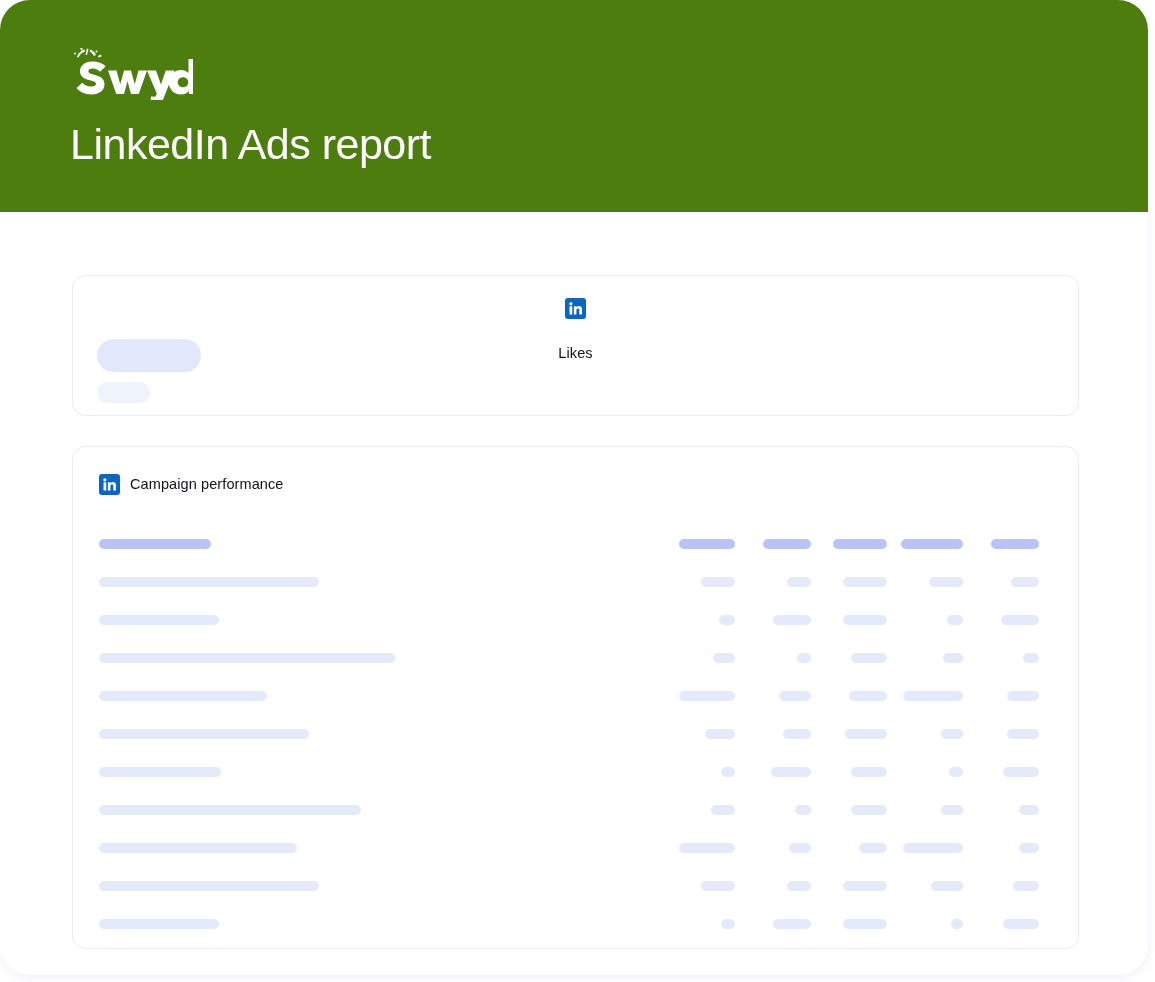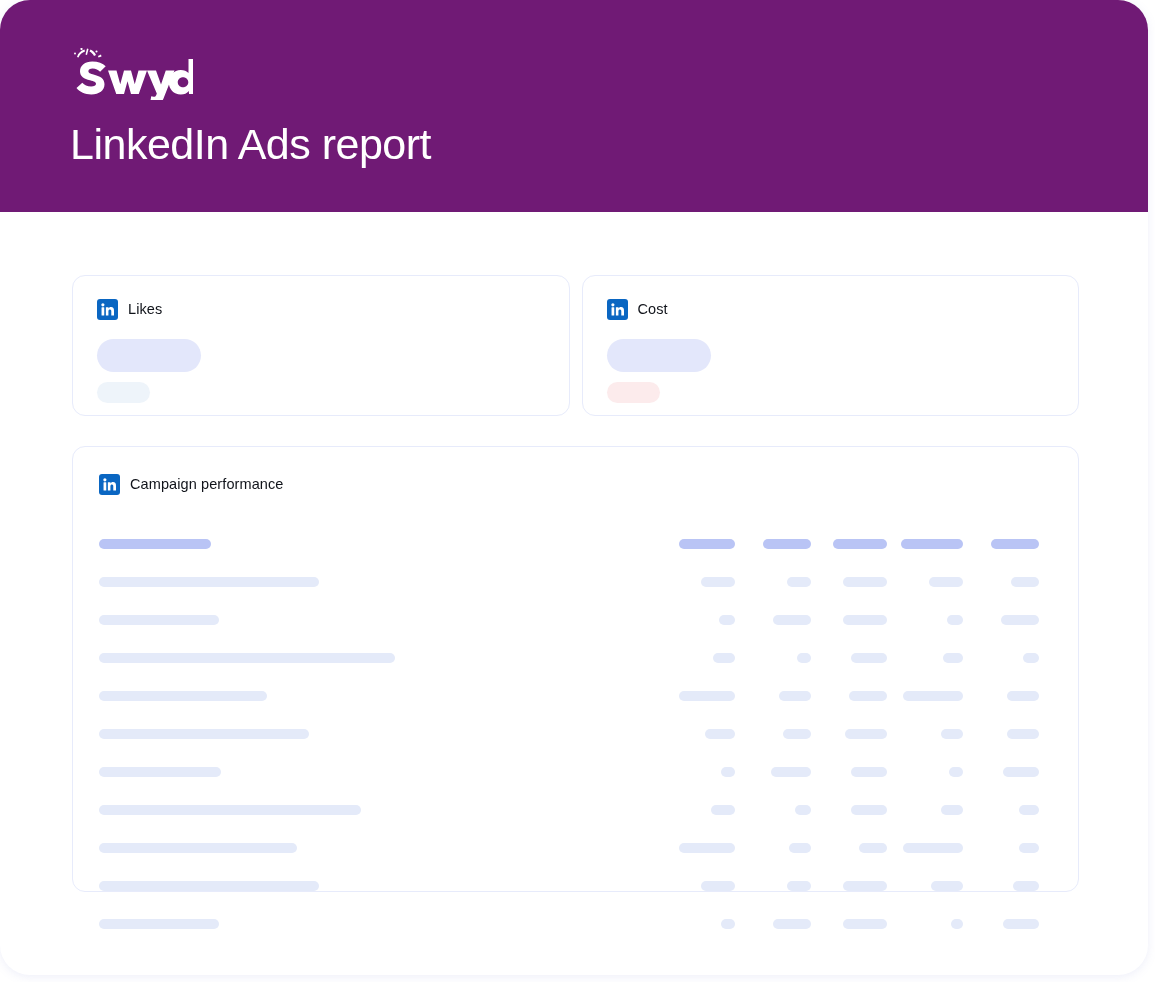--- a/index.html
+++ b/index.html
@@ -22,21 +22,21 @@
     width:1148px;height:975px;
     background:#ffffff;
     border-radius:30px;
     box-shadow:0 2px 10px rgba(120,135,210,0.13);
     overflow:hidden;
   }
   
   .report-header{
     position:relative;
     height:212px;
-    background:#701a75;
+    background:#4d7c0f;
     padding:0 0 0 70px;
     box-sizing:border-box;
   }
   .brand-logo{
     position:absolute;
     left:68px;top:48px;
     width:125px;height:52px;
   }
   .brand-logo svg{display:block;width:125px;height:52px;}
   .report-title{
@@ -69,22 +69,23 @@
     height:141px;
     background:#ffffff;
     border:1.4px solid #e7ebfb;
     border-radius:13px;
     padding:22px 24px 0 24px;
     position:relative;
   }
   .kpi-head{
     display:flex;
     align-items:center;
-    gap:10px;
+    gap:24px;
     height:22px;
+    flex-direction:column;
   }
   .li-icon{
     width:21px;height:21px;
     border-radius:3px;
     background:#0a66c2;
     display:flex;align-items:center;justify-content:center;
     flex:0 0 auto;
   }
   .li-icon svg{display:block;width:13px;height:13px;}
   .kpi-label{
@@ -109,21 +110,21 @@
   .kpi-delta-bar.neutral{background:#eef4fa;}
   .kpi-delta-bar.negative{background:#fcebec;}
 
   
   .table-panel{
     box-sizing:border-box;
     border:1.4px solid #e7ebfb;
     border-radius:13px;
     padding:26px 30px 26px 26px;
     background:#ffffff;
-    height:446px;
+    height:503px;
   }
   .panel-head{
     display:flex;
     align-items:center;
     gap:10px;
     margin-bottom:30px;
     height:22px;
   }
   .panel-title{
     font-size:14.5px;
@@ -218,36 +219,20 @@
                 </g>
               </svg>
             </span>
             <span class="kpi-label">Likes</span>
           </div>
           <div class="kpi-value-bar" style="width: 104px;"></div>
           <div class="kpi-delta-bar neutral" style="width: 53px;"></div>
         </div>
 
 
-        <div class="kpi-card">
-          <div class="kpi-head">
-            <span class="li-icon">
-              <svg viewBox="0 0 24 24" xmlns="http://www.w3.org/2000/svg" aria-hidden="true">
-                <g fill="#ffffff">
-                  <rect x="1" y="8" width="5" height="15" rx="0.6"></rect>
-                  <circle cx="3.5" cy="3.4" r="2.9"></circle>
-                  <path d="M9 8h4.8v2.1c.8-1.4 2.5-2.5 4.7-2.5 4 0 5.5 2.5 5.5 6.6V23h-5v-7.6c0-2-.7-3.3-2.4-3.3-1.5 0-2.4 1-2.8 2.1-.1.3-.1.8-.1 1.3V23H9z"></path>
-                </g>
-              </svg>
-            </span>
-            <span class="kpi-label">Cost</span>
-          </div>
-          <div class="kpi-value-bar" style="width: 104px;"></div>
-          <div class="kpi-delta-bar negative" style="width: 53px;"></div>
-        </div>
 
 
       </div>
 
       <div class="table-panel">
         <div class="panel-head">
           <span class="li-icon">
             <svg viewBox="0 0 24 24" xmlns="http://www.w3.org/2000/svg" aria-hidden="true">
               <g fill="#ffffff">
                 <rect x="1" y="8" width="5" height="15" rx="0.6"></rect>

